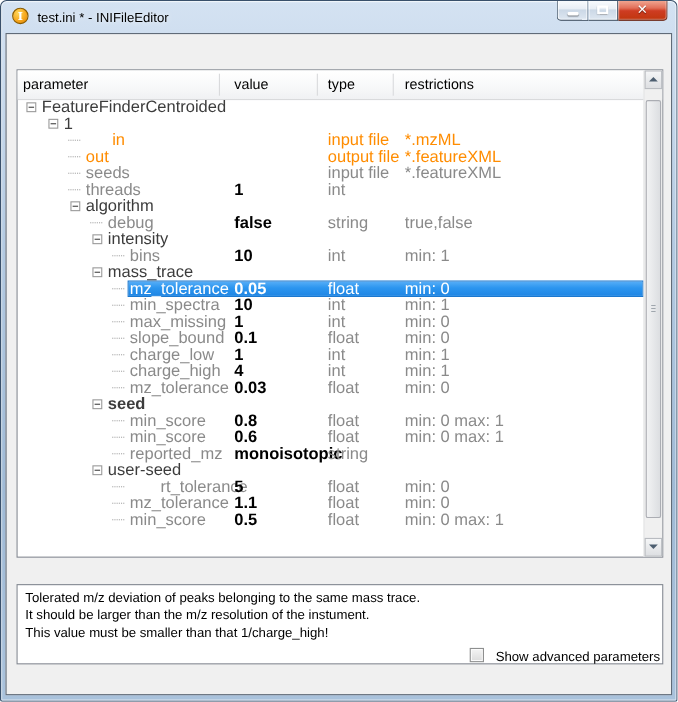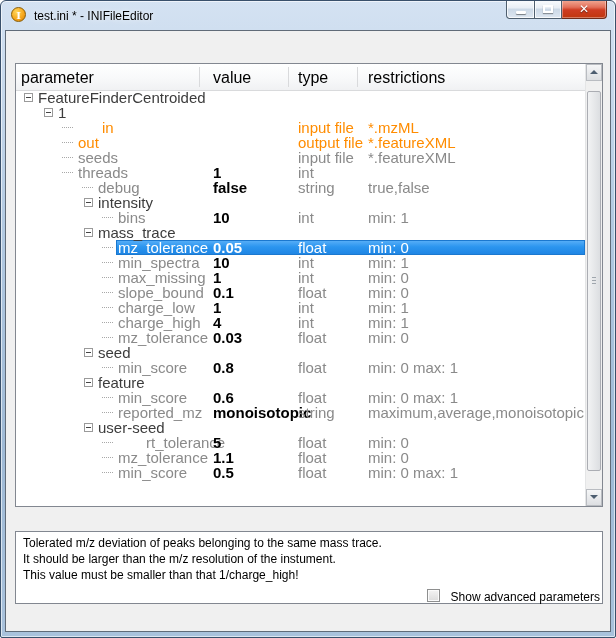--- a/index.html
+++ b/index.html
@@ -36,21 +36,21 @@
     border:1px solid #606B78;box-sizing:border-box;}
   .menubar{position:absolute;left:0;right:0;top:0;height:23px;background:#F4F4F4;
     border-bottom:1px solid #CBCFD6;}
   .menu-item{display:inline-block;margin:2px 0 0 8px;padding:2px 6px;font-size:12px;color:#000;}
   .menu-item::first-letter{text-decoration:underline;}
   
   .tree-panel{position:absolute;left:9px;top:32px;width:588px;height:444px;background:#fff;
     border:1px solid #828790;box-sizing:border-box;}
   .tree-header{position:absolute;left:0;top:0;right:0;height:26px;
     background:linear-gradient(#FFFFFF,#F8F9FA 55%,#F0F1F3);
-    border-bottom:1px solid #D9DADC;font-size:16px;color:#000;}
+    border-bottom:1px solid #D9DADC;font-size:13px;color:#000;}
   .hcell{position:absolute;top:5px;white-space:nowrap;}
   .hsep{position:absolute;top:3px;bottom:3px;width:1px;background:#D9DADC;}
   .tree-rows{position:absolute;left:0;top:26px;right:17px;bottom:0;overflow:hidden;font-size:15px;}
   .tree-row{position:relative;height:15px;line-height:15px;white-space:nowrap;}
   .cell{position:absolute;top:0;z-index:2;}
   .cell.value{left:197px;font-weight:bold;color:#000;}
   .cell.type{left:282px;color:#8A8A8A;}
   .cell.restr{left:352px;color:#8A8A8A;}
   .cell.param.section{color:#3C3C3C;}
   .cell.param.leaf{color:#8A8A8A;}
@@ -157,20 +157,27 @@
             <span class="cell restr">*.featureXML</span>
           </div>
           <div class="tree-row">
             <span class="branch" style="left: 46px;"></span>
             <span class="cell param leaf" style="left: 62px;">threads</span>
             <span class="cell value">1</span>
             <span class="cell type">int</span>
             <span class="cell restr"></span>
           </div>
           <div class="tree-row">
+            <span class="expander" style="left: 48px;"></span>
+            <span class="cell param section" style="left: 62px;">algorithm</span>
+            <span class="cell value"></span>
+            <span class="cell type"></span>
+            <span class="cell restr"></span>
+          </div>
+          <div class="tree-row">
             <span class="branch" style="left: 66px;"></span>
             <span class="cell param leaf" style="left: 82px;">debug</span>
             <span class="cell value">false</span>
             <span class="cell type">string</span>
             <span class="cell restr">true,false</span>
           </div>
           <div class="tree-row">
             <span class="expander" style="left: 68px;"></span>
             <span class="cell param section" style="left: 82px;">intensity</span>
             <span class="cell value"></span>
@@ -236,52 +243,44 @@
           </div>
           <div class="tree-row">
             <span class="branch" style="left: 86px;"></span>
             <span class="cell param leaf" style="left: 102px;">mz_tolerance</span>
             <span class="cell value">0.03</span>
             <span class="cell type">float</span>
             <span class="cell restr">min: 0</span>
           </div>
           <div class="tree-row">
             <span class="expander" style="left: 68px;"></span>
-            <span class="cell param section" style="left: 82px;">seed</span>
+            <span class="cell param section" style="left: 82px; font-weight: bold;">seed</span>
             <span class="cell value"></span>
             <span class="cell type"></span>
             <span class="cell restr"></span>
           </div>
           <div class="tree-row">
             <span class="branch" style="left: 86px;"></span>
             <span class="cell param leaf" style="left: 102px;">min_score</span>
             <span class="cell value">0.8</span>
             <span class="cell type">float</span>
             <span class="cell restr">min: 0 max: 1</span>
-          </div>
-          <div class="tree-row">
-            <span class="expander" style="left: 68px;"></span>
-            <span class="cell param section" style="left: 82px;">feature</span>
-            <span class="cell value"></span>
-            <span class="cell type"></span>
-            <span class="cell restr"></span>
           </div>
           <div class="tree-row">
             <span class="branch" style="left: 86px;"></span>
             <span class="cell param leaf" style="left: 102px;">min_score</span>
             <span class="cell value">0.6</span>
             <span class="cell type">float</span>
             <span class="cell restr">min: 0 max: 1</span>
           </div>
           <div class="tree-row">
             <span class="branch" style="left: 86px;"></span>
             <span class="cell param leaf" style="left: 102px;">reported_mz</span>
             <span class="cell value">monoisotopic</span>
             <span class="cell type">string</span>
-            <span class="cell restr">maximum,average,monoisotopic</span>
           </div>
           <div class="tree-row">
             <span class="expander" style="left: 68px;"></span>
             <span class="cell param section" style="left: 82px;">user-seed</span>
             <span class="cell value"></span>
             <span class="cell type"></span>
             <span class="cell restr"></span>
           </div>
           <div class="tree-row">
             <span class="branch" style="left: 86px;"></span>

